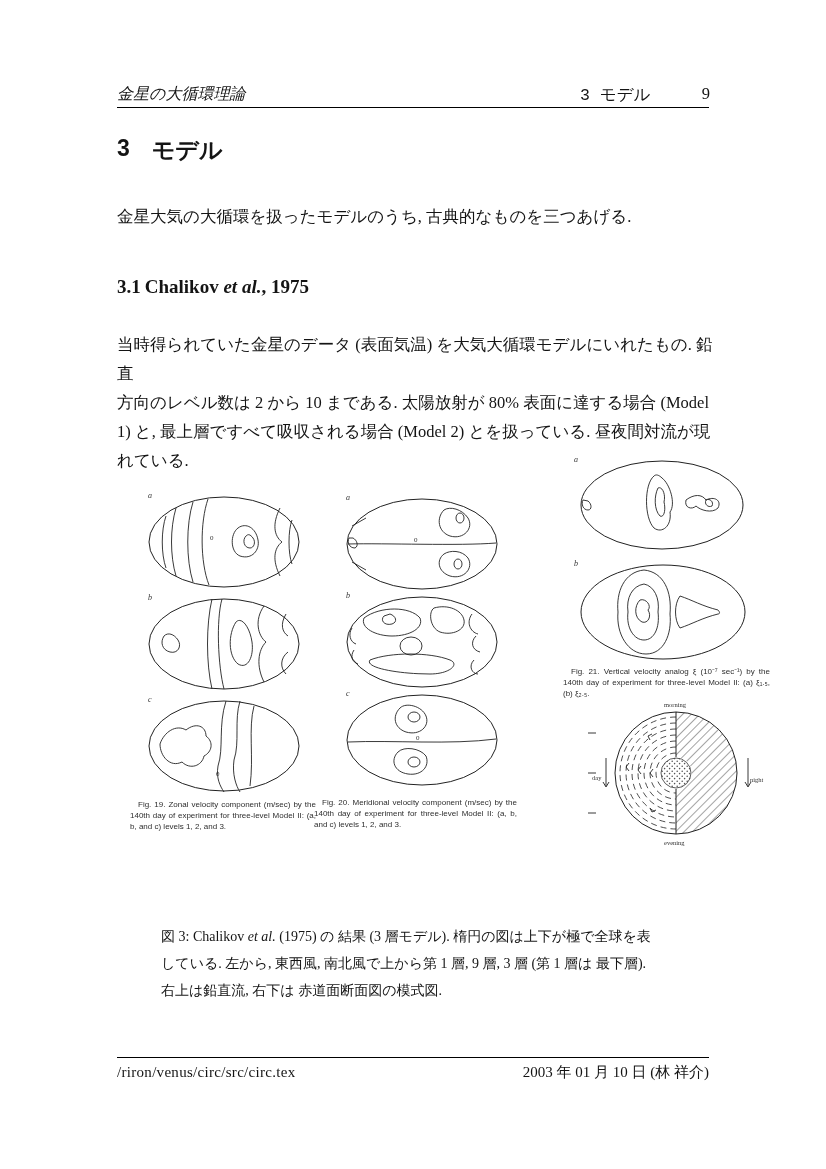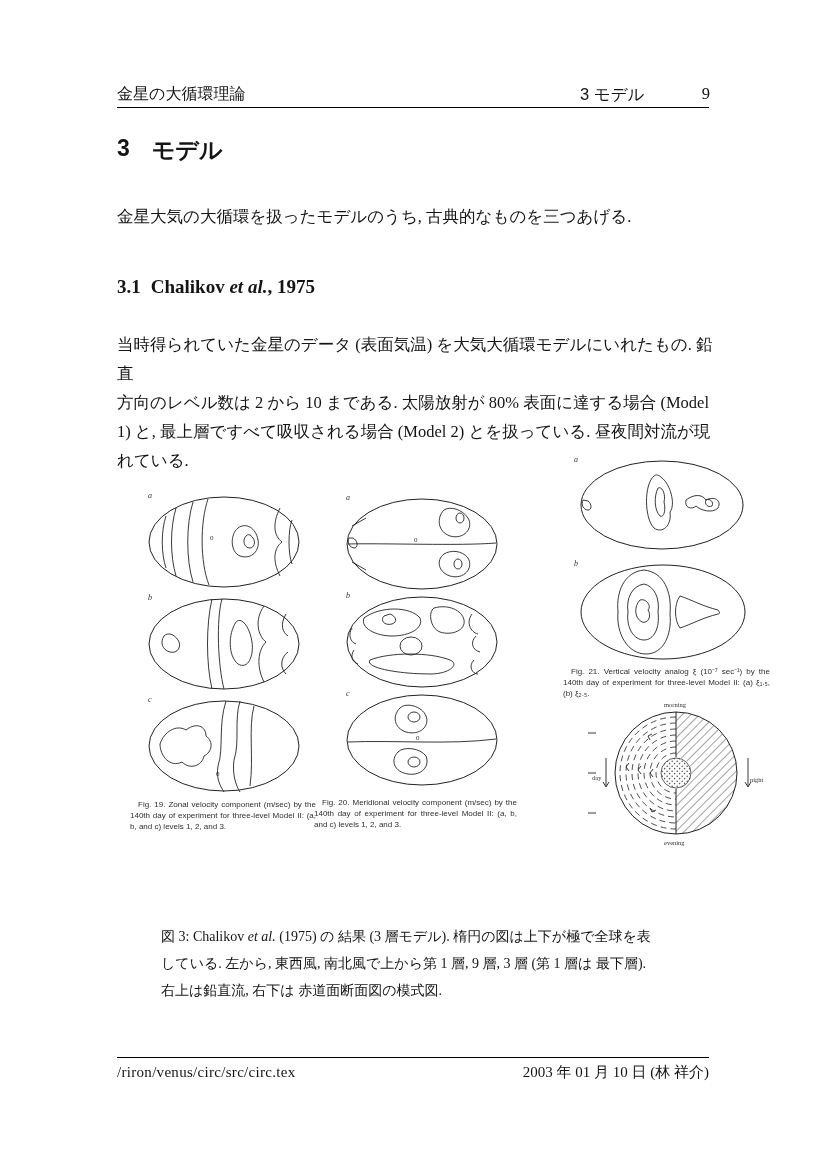--- a/index.html
+++ b/index.html
@@ -1,32 +1,32 @@
 <!DOCTYPE html>
 <html><head>
 <meta charset="utf-8">
 <style>
   html,body{margin:0;padding:0;background:#e8e8e8;}
   .page{position:relative;width:826px;height:1169px;background:#ffffff;margin:0 auto;
         font-family:"Liberation Serif","DejaVu Serif",serif;color:#141414;overflow:hidden;}
   .abs{position:absolute;}
   
-  .hdr-left{left:117px;top:84px;font-size:16px;font-family:"Liberation Sans","DejaVu Sans",sans-serif;}
+  .hdr-left{left:117px;top:84px;font-size:16px;font-family:"Liberation Sans","DejaVu Sans",sans-serif;font-style:italic;}
   .hdr-right{left:580px;top:84px;width:130px;display:flex;justify-content:space-between;font-size:16.5px;}
-  .hdr-right .sec{font-family:Liberation Sans, sans-serif;}
+  .hdr-right .sec{font-family:Liberation Mono, monospace;}
   .rule{height:1px;background:#000;width:592px;left:117px;}
   .rule-top{top:107px;}
   .rule-bot{top:1057px;}
   .ftr-left{left:117px;top:1064px;font-size:15px;letter-spacing:.3px;}
   .ftr-right{right:117px;top:1063px;font-size:15px;}
   
   .sec-head{left:117px;top:135px;font-size:23px;font-weight:bold;
             font-family:"Liberation Sans","DejaVu Sans",sans-serif;display:flex;gap:22px;}
   .intro{left:117px;top:206px;font-size:16.5px;}
-  .sub-head{left:117px;top:276px;font-size:19px;font-weight:bold;display:flex;gap:10px;}
+  .sub-head{left:117px;top:276px;font-size:19px;font-weight:bold;display:flex;gap:4px;}
   .sub-head .em{font-style:italic;}
   .para{left:117px;top:330px;font-size:16.5px;line-height:29px;width:600px;}
   .figcap{left:117px;top:923px;font-size:14px;line-height:27px;width:600px;margin-left:44px;}
   .figcap .em{font-style:italic;}
   
   .panel{position:absolute;}
   .panel svg{display:block;}
   .pletter{position:absolute;left:2px;top:-3px;font-size:8px;font-style:italic;color:#333;}
   .clabel{position:absolute;font-size:7px;color:#333;}
   .scap{position:absolute;font-size:8px;line-height:11px;color:#2e2e2e;text-align:justify;

